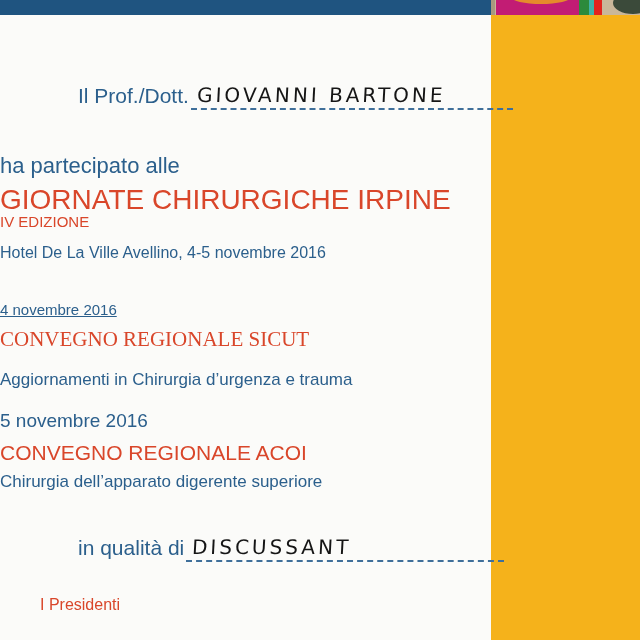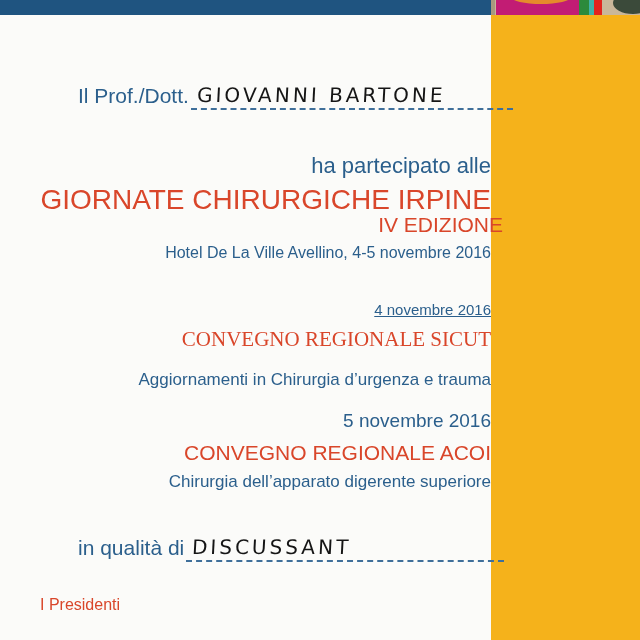--- a/index.html
+++ b/index.html
@@ -21,21 +21,21 @@
     .art .s3 { position:absolute; left:20px; top:-10px; width:60px; height:14px; border-radius:50%; background:#e58a2c; }
     .art .s4 { position:absolute; left:88px; top:0; width:10px; height:15px; background:#2c8a3c; }
     .art .s5 { position:absolute; left:98px; top:0; width:5px; height:15px; background:#3fb3a8; }
     .art .s6 { position:absolute; left:103px; top:0; width:8px; height:15px; background:#e2241e; }
     .art .s7 { position:absolute; left:122px; top:-8px; width:40px; height:22px; border-radius:50%; background:#3b4a3a; }
     .yellow-band {
       position:absolute; left:491px; top:15px; width:149px; height:625px;
       background:#f5b21b;
     }
     .line {
-      position:absolute; left:0; width:491px; text-align:right; white-space:nowrap;
+      position:absolute; left:0; width:491px; text-align:left; white-space:nowrap;
     }
     .blue { color:#2b5f8c; }
     .red { color:#d9462a; }
     .field-row {
       position:absolute; left:38px; white-space:nowrap; display:flex; margin-left:40px;
     }
     .field-label { color:#2b5f8c; font-size:21px; line-height:24px; }
     .dash-field {
       position:relative; height:24px; border-bottom:2px dashed #3f6f9a;
       margin-left:2px;
@@ -64,21 +64,21 @@
 
   <div class="field-row" style="top:84px;">
     <span class="field-label">Il Prof./Dott.</span>
     <span class="dash-field" style="width:322px;">
       <span class="handwriting">GIOVANNI BARTONE</span>
     </span>
   </div>
 
   <div class="line blue" style="top:153px; font-size:22px;">ha partecipato alle</div>
   <div class="line red" style="top:184px; font-size:28px;">GIORNATE CHIRURGICHE IRPINE</div>
-  <div class="line red" style="top:213px; font-size:21px;margin-left:12px;">IV EDIZIONE</div>
+  <div class="line red" style="top:213px; font-size:15px;">IV EDIZIONE</div>
   <div class="line blue" style="top:244px; font-size:16px;">Hotel De La Ville Avellino, 4-5 novembre 2016</div>
 
   <div class="line blue" style="top:301px; font-size:15px;text-decoration:underline;">4 novembre 2016</div>
   <div class="line red" style="top:327px; font-size:21px;font-family:Liberation Serif, serif;">CONVEGNO REGIONALE SICUT</div>
   <div class="line blue" style="top:357px; font-size:17px;margin-top:13px;">Aggiornamenti in Chirurgia d’urgenza e trauma</div>
 
   <div class="line blue" style="top:410px; font-size:19px;">5 novembre 2016</div>
   <div class="line red" style="top:441px; font-size:21px;">CONVEGNO REGIONALE ACOI</div>
   <div class="line blue" style="top:472px; font-size:17px;">Chirurgia dell’apparato digerente superiore</div>
 

